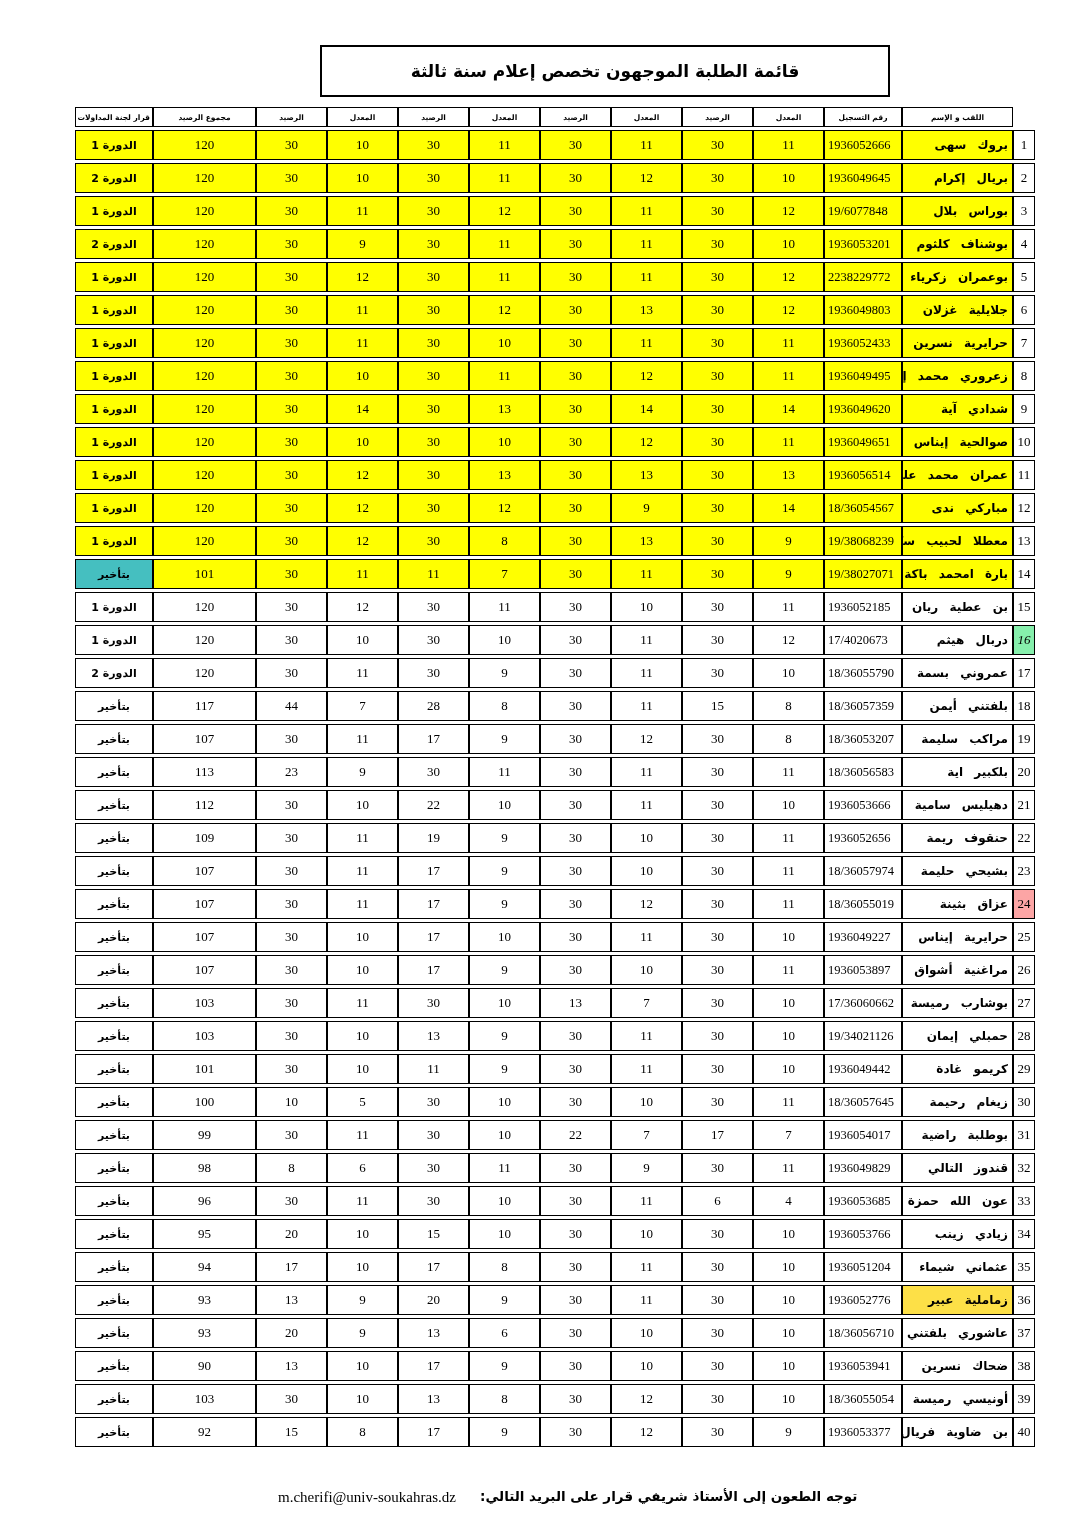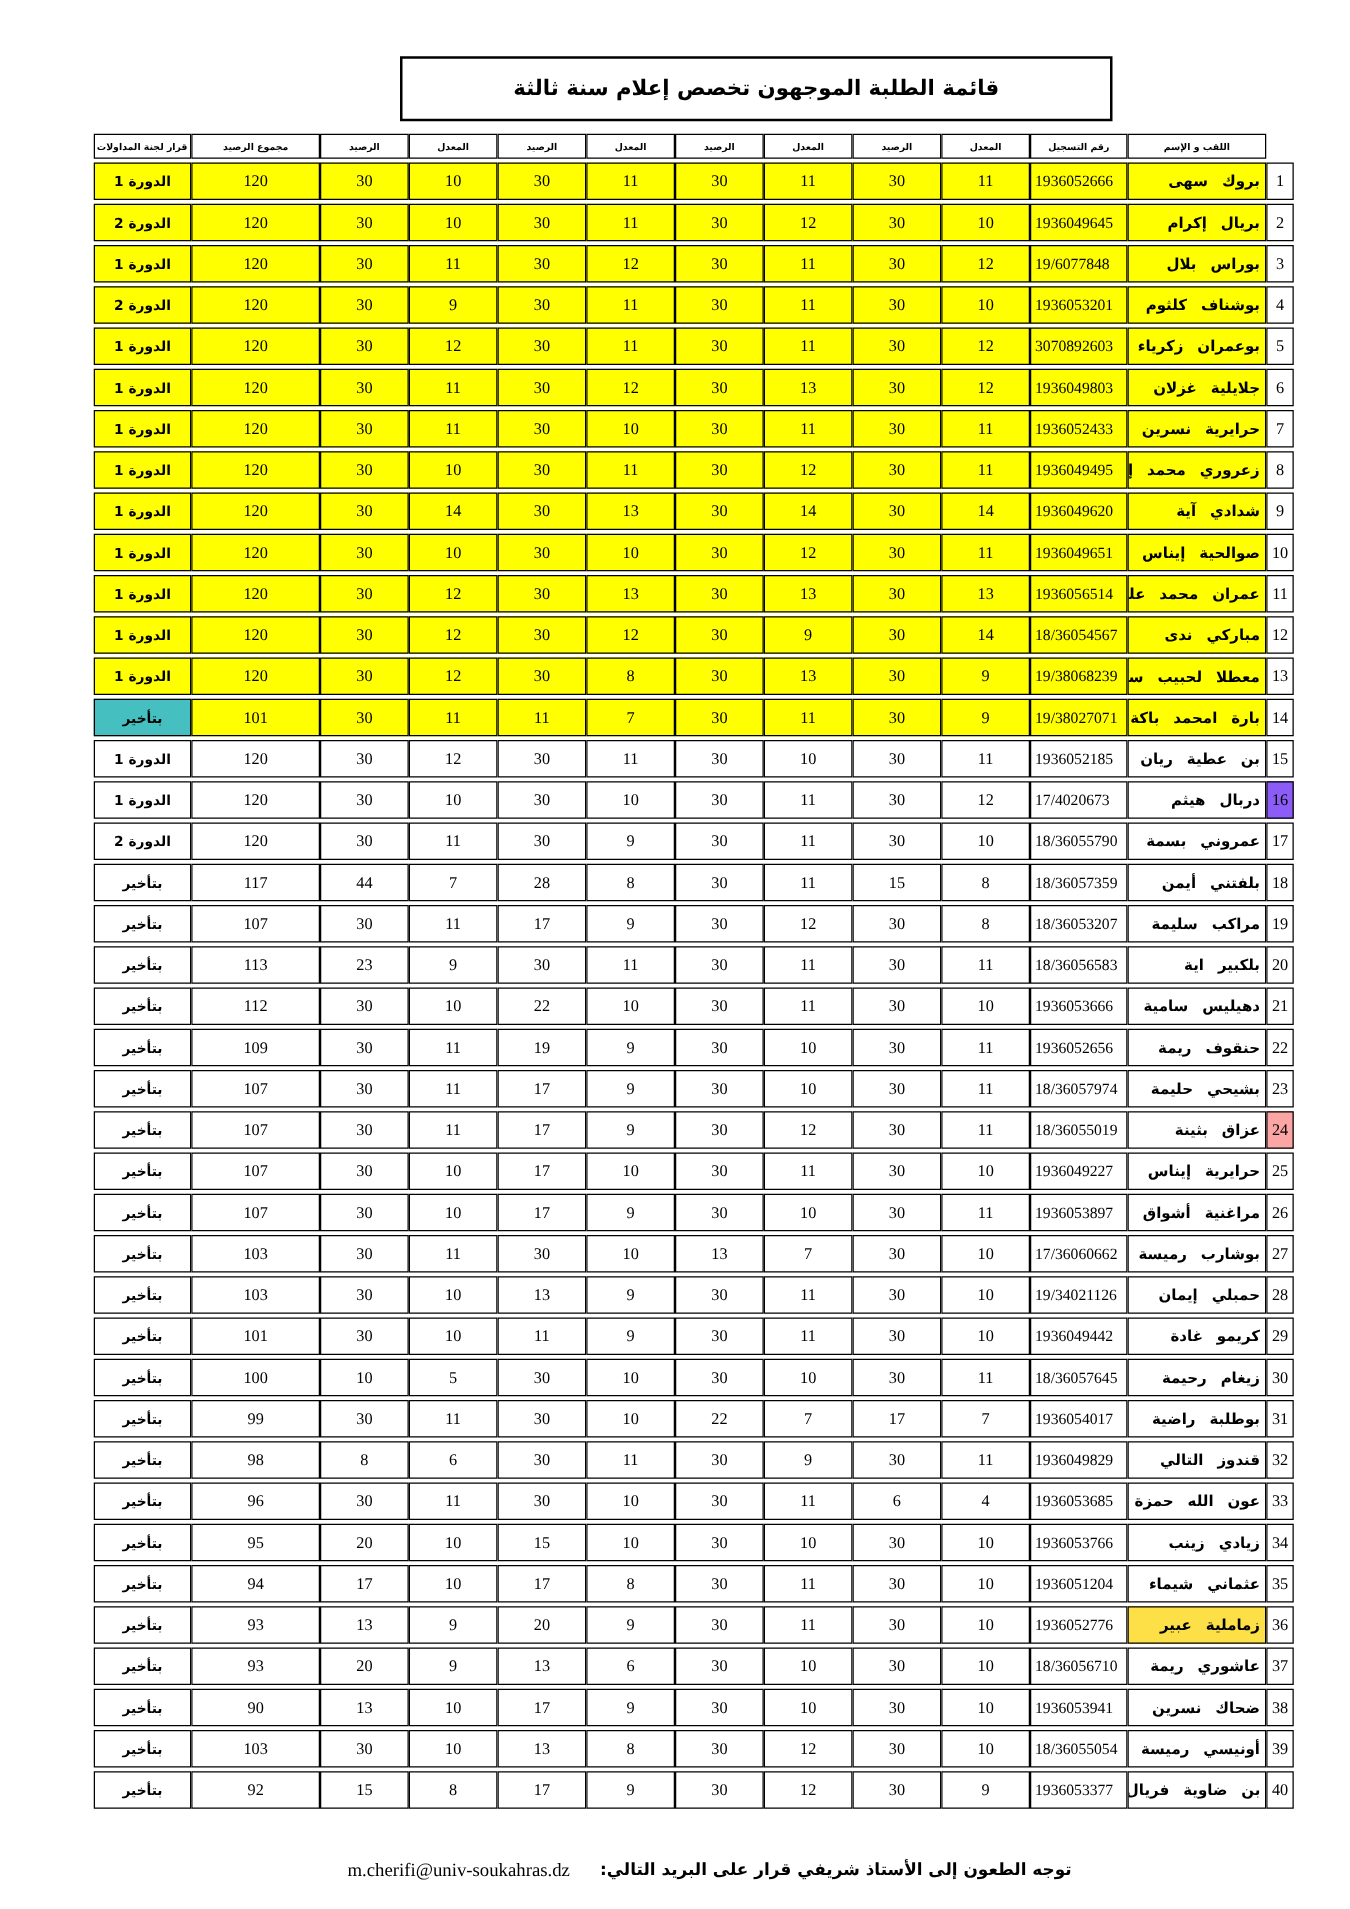--- a/index.html
+++ b/index.html
@@ -162,21 +162,21 @@
           <td class="val" style="background: rgb(255, 255, 0);">11</td>
           <td class="val" style="background: rgb(255, 255, 0);">30</td>
           <td class="val" style="background: rgb(255, 255, 0);">9</td>
           <td class="val" style="background: rgb(255, 255, 0);">30</td>
           <td class="total" style="background: rgb(255, 255, 0);">120</td>
           <td class="dec" style="background: rgb(255, 255, 0);">الدورة 2</td>
         </tr>
         <tr>
           <td class="num" style="background: rgb(255, 255, 255);">5</td>
           <td class="name" style="background: rgb(255, 255, 0); margin-top: 32px;">بوعمران زكرياء</td>
-          <td class="reg" style="background: rgb(255, 255, 0);">3070892603</td>
+          <td class="reg" style="background: rgb(255, 255, 0);">2238229772</td>
           <td class="val" style="background: rgb(255, 255, 0);">12</td>
           <td class="val" style="background: rgb(255, 255, 0);">30</td>
           <td class="val" style="background: rgb(255, 255, 0);">11</td>
           <td class="val" style="background: rgb(255, 255, 0);">30</td>
           <td class="val" style="background: rgb(255, 255, 0);">11</td>
           <td class="val" style="background: rgb(255, 255, 0);">30</td>
           <td class="val" style="background: rgb(255, 255, 0);">12</td>
           <td class="val" style="background: rgb(255, 255, 0);">30</td>
           <td class="total" style="background: rgb(255, 255, 0);">120</td>
           <td class="dec" style="background: rgb(255, 255, 0);">الدورة 1</td>
@@ -325,21 +325,21 @@
           <td class="val" style="background: rgb(255, 255, 255);">10</td>
           <td class="val" style="background: rgb(255, 255, 255);">30</td>
           <td class="val" style="background: rgb(255, 255, 255);">11</td>
           <td class="val" style="background: rgb(255, 255, 255);">30</td>
           <td class="val" style="background: rgb(255, 255, 255);">12</td>
           <td class="val" style="background: rgb(255, 255, 255);">30</td>
           <td class="total" style="background: rgb(255, 255, 255);">120</td>
           <td class="dec" style="background: rgb(255, 255, 255);">الدورة 1</td>
         </tr>
         <tr>
-          <td class="num" style="background: #8b5cf6;">16</td>
+          <td class="num" style="background: #86efac; font-style: italic;">16</td>
           <td class="name" style="background: rgb(255, 255, 255); margin-top: 48px;">دربال هيثم</td>
           <td class="reg" style="background: rgb(255, 255, 255);">17/4020673</td>
           <td class="val" style="background: rgb(255, 255, 255);">12</td>
           <td class="val" style="background: rgb(255, 255, 255);">30</td>
           <td class="val" style="background: rgb(255, 255, 255);">11</td>
           <td class="val" style="background: rgb(255, 255, 255);">30</td>
           <td class="val" style="background: rgb(255, 255, 255);">10</td>
           <td class="val" style="background: rgb(255, 255, 255);">30</td>
           <td class="val" style="background: rgb(255, 255, 255);">10</td>
           <td class="val" style="background: rgb(255, 255, 255);">30</td>
@@ -641,21 +641,21 @@
           <td class="val" style="background: rgb(255, 255, 255);">30</td>
           <td class="val" style="background: rgb(255, 255, 255);">9</td>
           <td class="val" style="background: rgb(255, 255, 255);">20</td>
           <td class="val" style="background: rgb(255, 255, 255);">9</td>
           <td class="val" style="background: rgb(255, 255, 255);">13</td>
           <td class="total" style="background: rgb(255, 255, 255);">93</td>
           <td class="dec" style="background: rgb(255, 255, 255);">بتأخير</td>
         </tr>
         <tr>
           <td class="num" style="background: rgb(255, 255, 255);">37</td>
-          <td class="name" style="background: rgb(255, 255, 255);">عاشوري ريمة</td>
+          <td class="name" style="background: rgb(255, 255, 255);">عاشوري بلفتني</td>
           <td class="reg" style="background: rgb(255, 255, 255);">18/36056710</td>
           <td class="val" style="background: rgb(255, 255, 255);">10</td>
           <td class="val" style="background: rgb(255, 255, 255);">30</td>
           <td class="val" style="background: rgb(255, 255, 255);">10</td>
           <td class="val" style="background: rgb(255, 255, 255);">30</td>
           <td class="val" style="background: rgb(255, 255, 255);">6</td>
           <td class="val" style="background: rgb(255, 255, 255);">13</td>
           <td class="val" style="background: rgb(255, 255, 255);">9</td>
           <td class="val" style="background: rgb(255, 255, 255);">20</td>
           <td class="total" style="background: rgb(255, 255, 255);">93</td>

